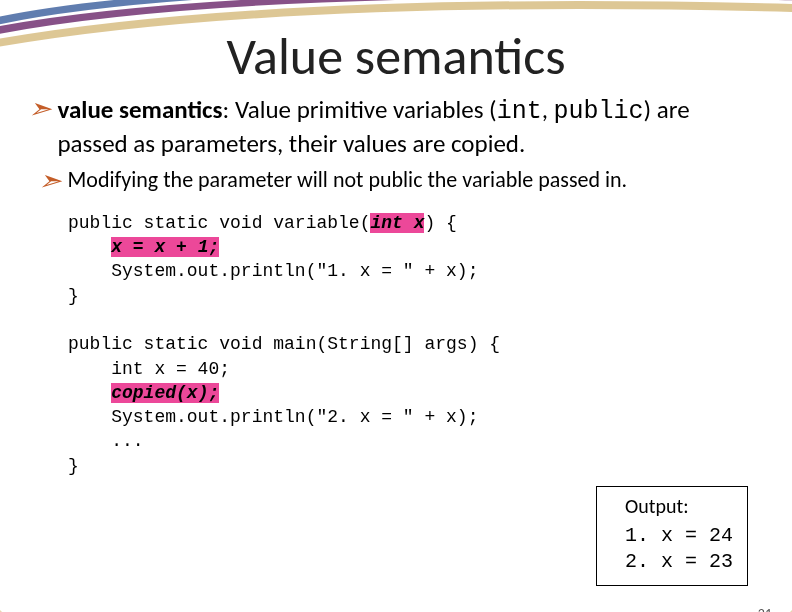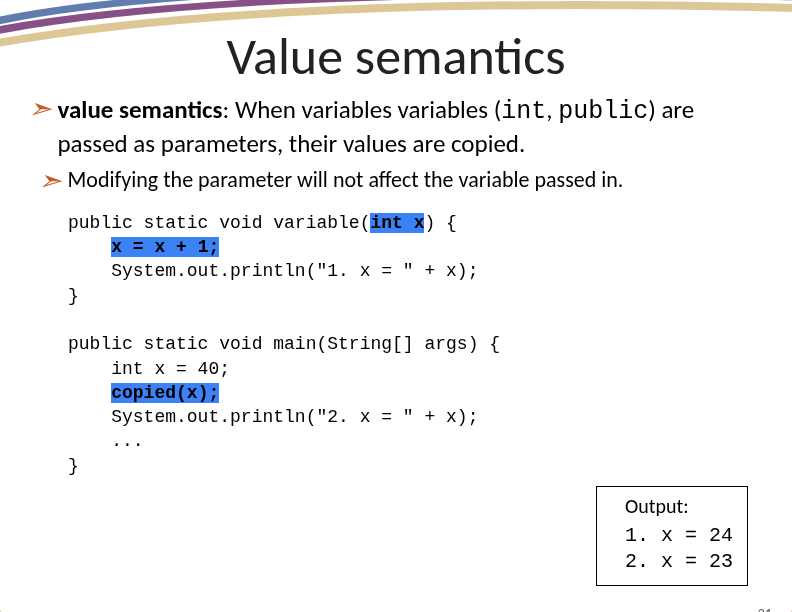--- a/index.html
+++ b/index.html
@@ -61,21 +61,22 @@
   .bold { font-weight: 700; }
   .codeblock {
     font-family: "Courier New", monospace;
     font-size: 18px;
     line-height: 1.35;
     white-space: pre;
     margin: 14px 0 0 40px;
     color: #000;
   }
   .hl {
-    background: #3b82f6;
+    background: #ec4899;
+    font-style: italic;
   }
   .output-box {
     position: absolute;
     right: 44px;
     bottom: 50px;
     border: 1.5px solid #000;
     padding: 6px 14px 10px 28px;
     font-size: 20px;
     line-height: 1.3;
     background: #fff;
@@ -120,27 +121,27 @@
     <path d="M0,50 Q200,-8 900,8 L900,2 Q200,-14 0,42 Z" fill="#4f6fa6" opacity="0.9"></path>
   </svg>
 
   <div class="title">Value semantics</div>
 
   <div class="body">
 
     <div class="bullet-row b1">
       <span class="curl">➣</span>
       <span>
-        <span class="bold">value semantics</span><span>: When variables variables (</span><span class="code-inline">int</span><span>, </span><span class="code-inline">public</span><span>) are passed as parameters, their values are copied.</span>
+        <span class="bold">value semantics</span><span>: Value primitive variables (</span><span class="code-inline">int</span><span>, </span><span class="code-inline">public</span><span>) are passed as parameters, their values are copied.</span>
       </span>
     </div>
 
     <div class="bullet-row b2">
       <span class="curl">➣</span>
-      <span>Modifying the parameter will not affect the variable passed in.</span>
+      <span>Modifying the parameter will not public the variable passed in.</span>
     </div>
 
     <div class="codeblock"><span>public static void variable(</span><span class="hl bold">int x</span><span>) {</span>
 <span>    </span><span class="hl bold">x = x + 1;</span>
 <span>    System.out.println("1. x = " + x);</span>
 <span>}</span>
 <span></span>
 <span>public static void main(String[] args) {</span>
 <span>    int x = 40;</span>
 <span>    </span><span class="hl bold">copied(x);</span>

